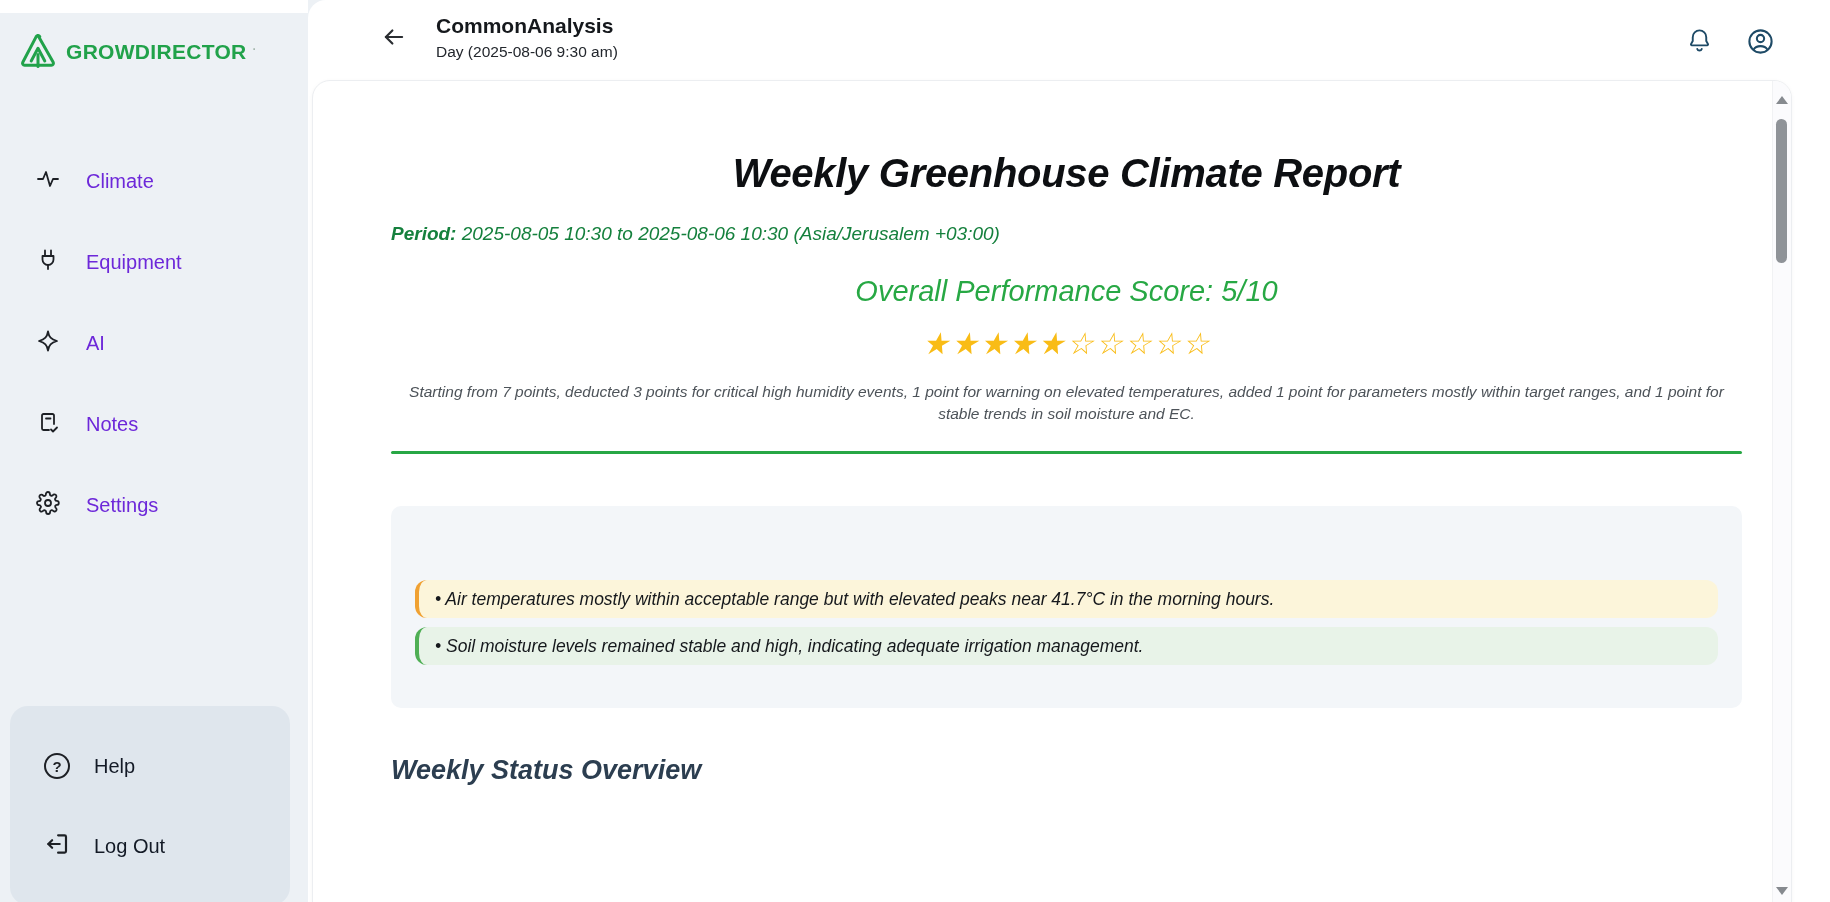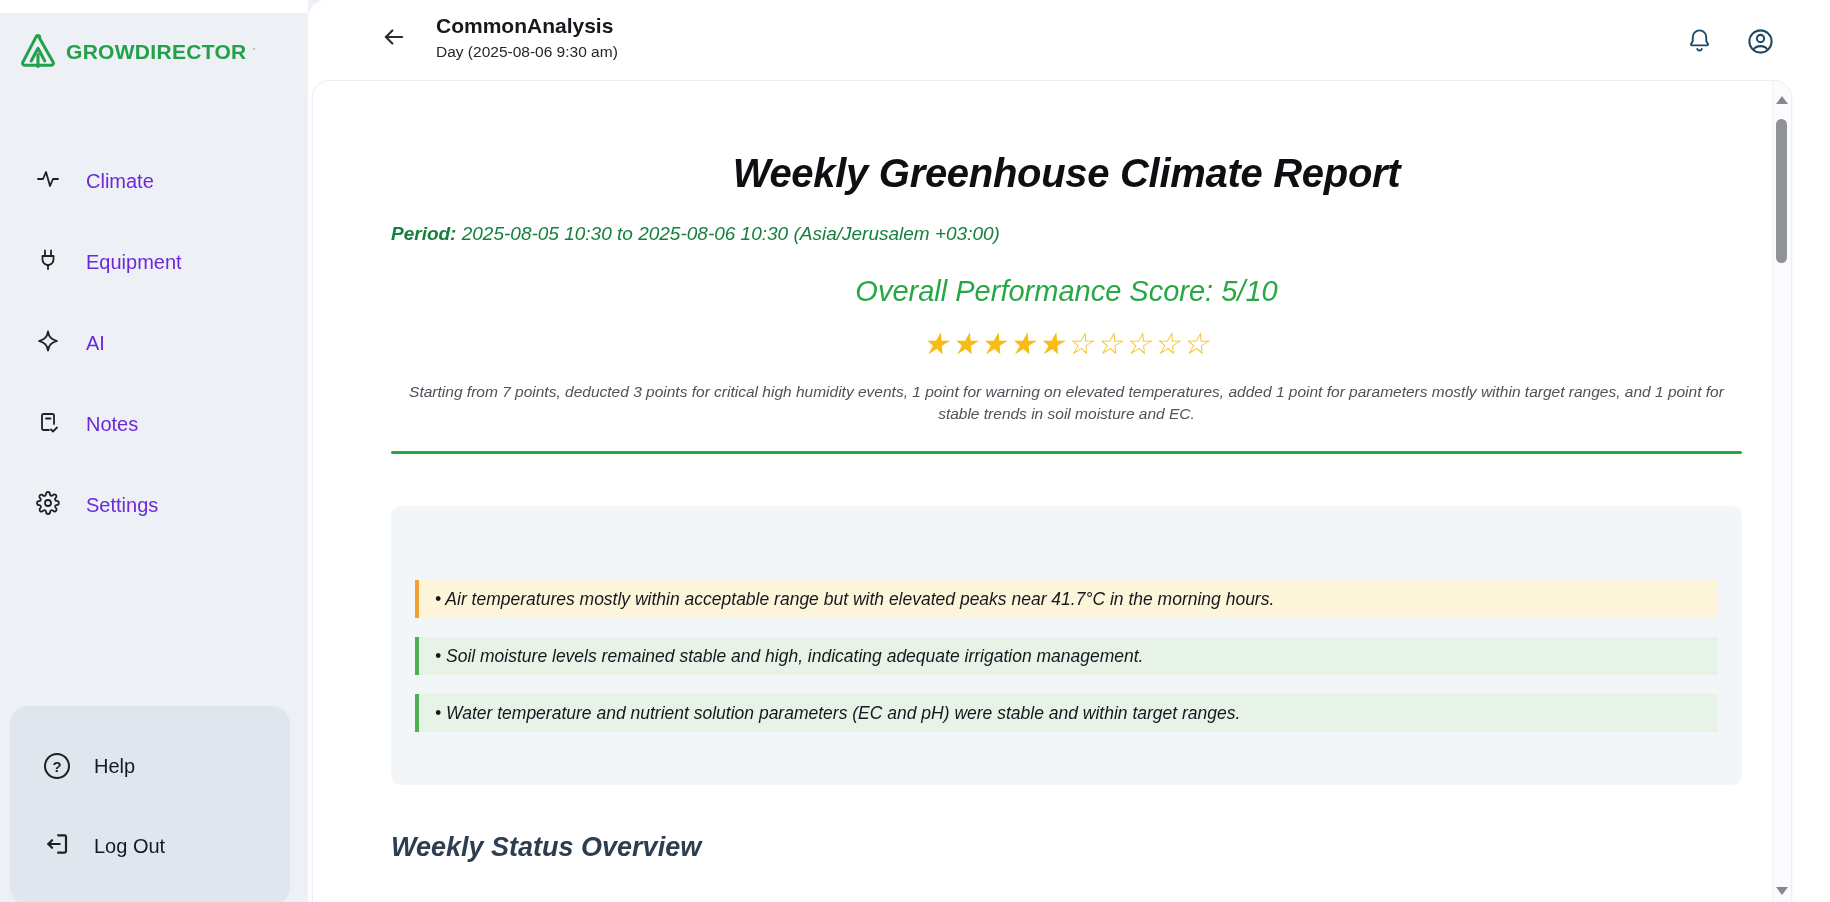--- a/index.html
+++ b/index.html
@@ -54,21 +54,21 @@
   .period{margin-top:24px;text-align:left;font-size:19px;line-height:26px;color:#15803d;}
   .period .plabel{font-weight:700;}
   .score{margin-top:26px;text-align:center;font-size:29px;line-height:36px;color:var(--accent-green);}
   .stars{margin-top:16px;text-align:center;font-size:30px;line-height:38px;letter-spacing:2px;color:var(--star-gold);}
   .explanation{margin:18px auto 0;max-width:1350px;text-align:center;font-size:15.5px;line-height:22px;color:#4d5359;}
   .divider{margin-top:26px;height:3px;background:var(--divider-green);border-radius:2px;}
 
   .summary-card{margin-top:52px;background:var(--summary-bg);border-radius:10px;padding:36px 24px 34px;}
   .qs-title{font-size:25px;font-weight:700;color:#0e1116;line-height:30px;}
   .qs-list{margin-top:38px;}
-  .qs-item{border-left:4px solid #999;border-radius:0;padding:8px 16px;font-size:17.5px;line-height:22px;color:#15181c;margin-bottom:19px;}
+  .qs-item{border-left:4px solid #999;border-radius:12px;padding:8px 16px;font-size:17.5px;line-height:22px;color:#15181c;margin-bottom:9px;}
   .qs-item.sev-warning{background:var(--warn-bg);border-left-color:var(--warn-bd);}
   .qs-item.sev-critical{background:var(--crit-bg);border-left-color:var(--crit-bd);}
   .qs-item.sev-good{background:var(--good-bg);border-left-color:var(--good-bd);}
 
   .next-heading{margin-top:46px;font-size:27px;font-weight:700;color:var(--heading-slate);line-height:32px;}
 
   
   .scrollbar{position:absolute;top:0;right:0;bottom:0;width:19px;background:#fbfbfd;border-left:1px solid #f1f2f4;border-top-right-radius:17px;cursor:default;}
   .scroll-up{position:absolute;top:15px;left:3px;width:0;height:0;border-left:6px solid transparent;border-right:6px solid transparent;border-bottom:8px solid #868a8f;}
   .scroll-down{position:absolute;bottom:8px;left:3px;width:0;height:0;border-left:6px solid transparent;border-right:6px solid transparent;border-top:8px solid #868a8f;}
@@ -210,21 +210,20 @@
         <div class="stars">★★★★★☆☆☆☆☆</div>
 
         <p class="explanation">Starting from 7 points, deducted 3 points for critical high humidity events, 1 point for warning on elevated temperatures, added 1 point for parameters mostly within target ranges, and 1 point for stable trends in soil moisture and EC.</p>
 
         <div class="divider"></div>
 
         <div class="summary-card">
           <div class="qs-list">
             <div class="qs-item sev-warning">• Air temperatures mostly within acceptable range but with elevated peaks near 41.7°C in the morning hours.</div>
             <div class="qs-item sev-good">• Soil moisture levels remained stable and high, indicating adequate irrigation management.</div>
-            <div class="qs-item sev-good">• Water temperature and nutrient solution parameters (EC and pH) were stable and within target ranges.</div>
           </div>
         </div>
 
         <h2 class="next-heading">Weekly Status Overview</h2>
 
       </div>
 
       <div class="scrollbar">
         <div class="scroll-up"></div>
         <div class="scroll-thumb"></div>

